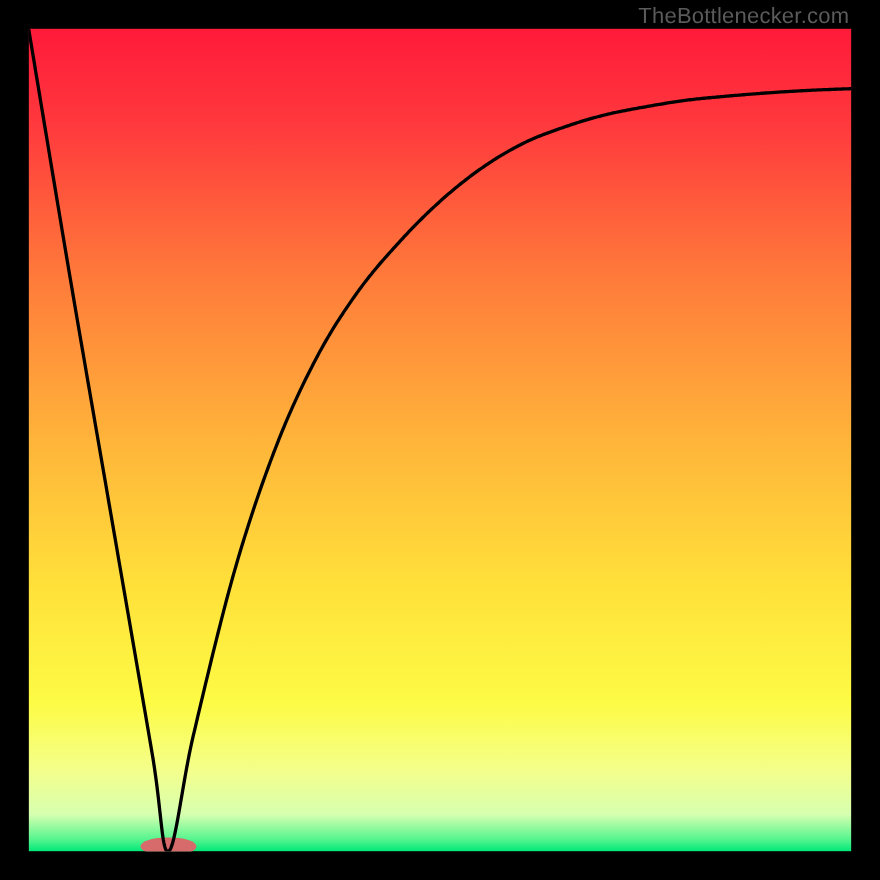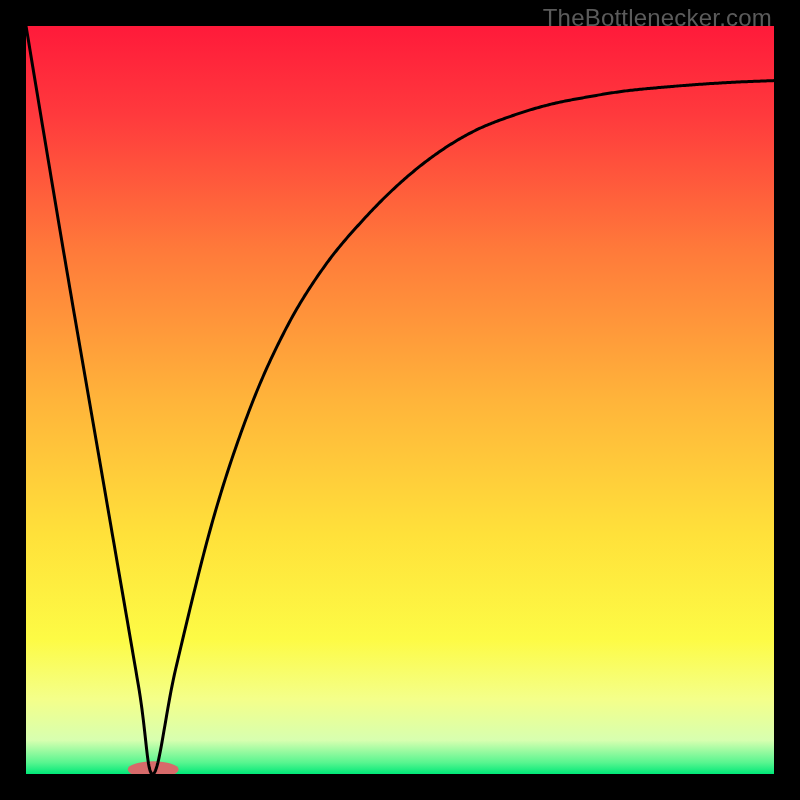--- a/index.html
+++ b/index.html
@@ -24,21 +24,21 @@
     left: 0;
     top: 0;
     width: 748px;
     height: 748px;
   }
   .watermark {
     position: absolute;
     top: 4px;
     right: 28px;
     color: #5b5b5b;
-    font-size: 24px;
+    font-size: 20px;
     font-weight: 500;
     letter-spacing: 0.2px;
     margin-left: 12px;
   }
 </style>
 </head>
 <body>
 
 <div class="frame">
   <svg class="plot" viewBox="0 0 748 748" preserveAspectRatio="none">

